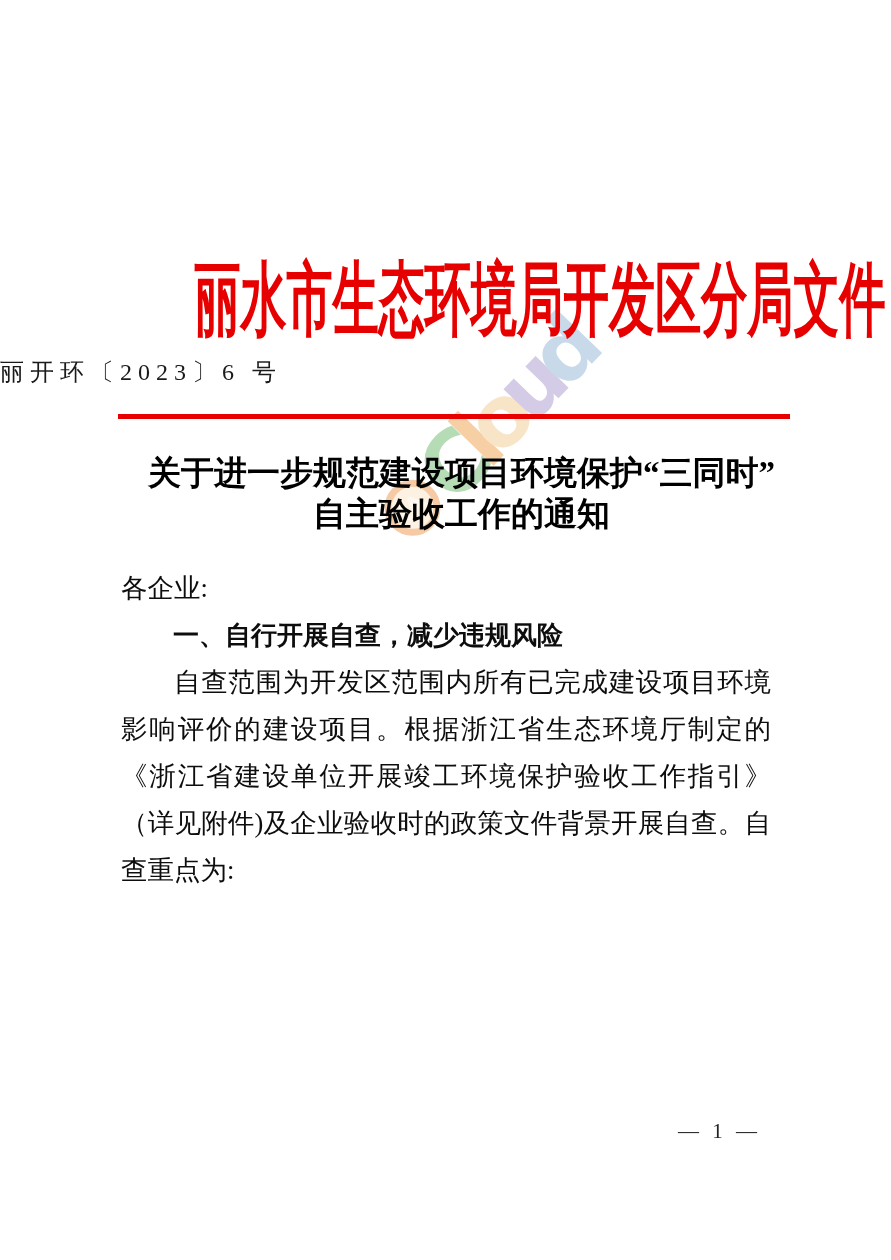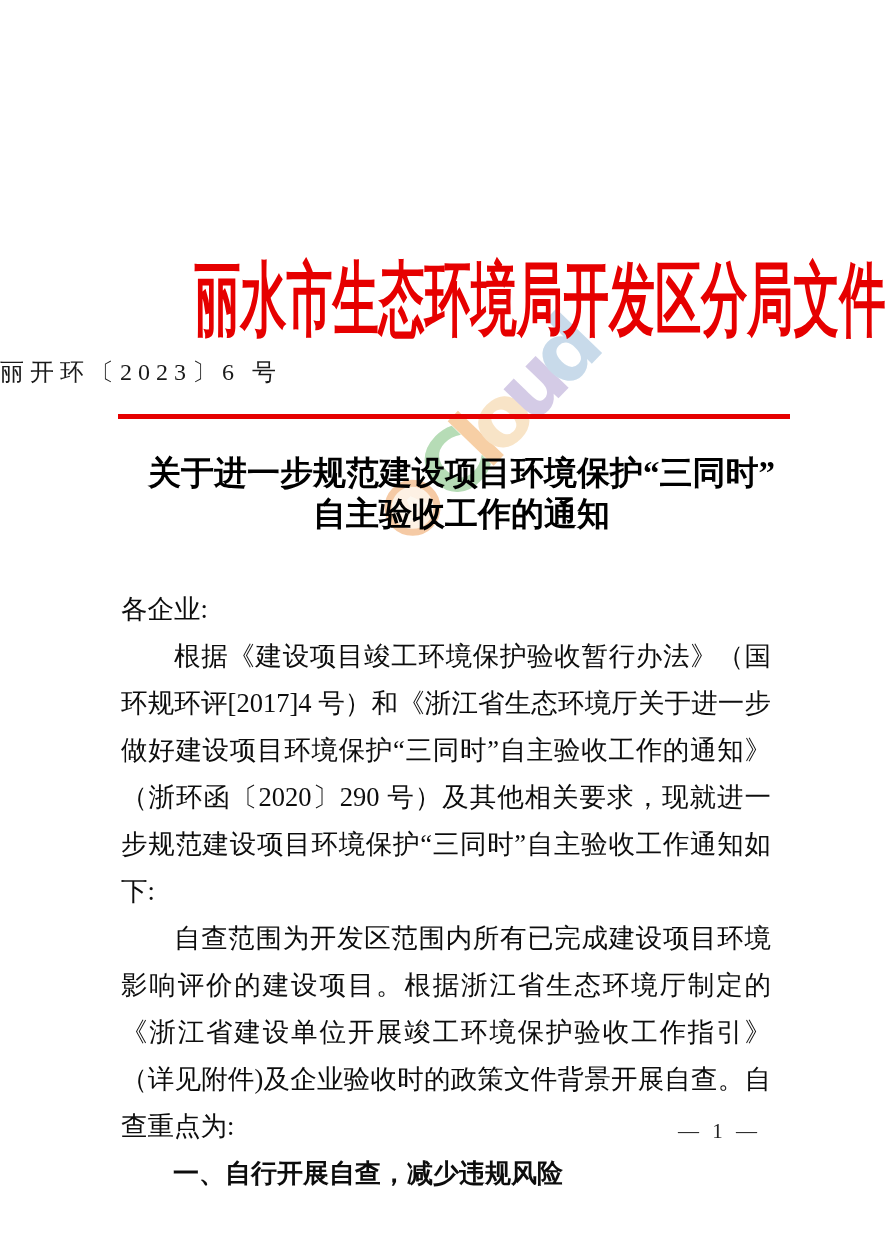--- a/index.html
+++ b/index.html
@@ -113,22 +113,21 @@
 
   <div class="doc-number">丽开环〔2023〕6 号</div>
 
   <div class="red-rule" style="background: rgb(230, 0, 0);"></div>
 
   <h1 class="doc-title">
     <span>关于进一步规范建设项目环境保护“三同时”</span><br>
     <span>自主验收工作的通知</span>
   </h1>
 
-  <div class="body-text" style="color: rgb(13, 13, 13); margin-top: 21px;">
+  <div class="body-text" style="color: rgb(13, 13, 13);">
     <p>各企业:</p>
-    <p class="indent">根据《建设项目竣工环境保护验收暂行办法》（国环规环评[2017]4 号）和《浙江省生态环境厅关于进一步做好建设项目环境保护“三同时”自主验收工作的通知》（浙环函〔2020〕290 号）及其他相关要求，现就进一步规范建设项目环境保护“三同时”自主验收工作通知如下:</p>
+    <p class="indent section-heading">一、自行开展自查，减少违规风险</p>
     <p class="indent">自查范围为开发区范围内所有已完成建设项目环境影响评价的建设项目。根据浙江省生态环境厅制定的《浙江省建设单位开展竣工环境保护验收工作指引》（详见附件)及企业验收时的政策文件背景开展自查。自查重点为:</p>
-    <p class="indent section-heading">一、自行开展自查，减少违规风险</p>
   </div>
 
   <div class="page-number">— 1 —</div>
 
 </div>
 
 </body></html>

